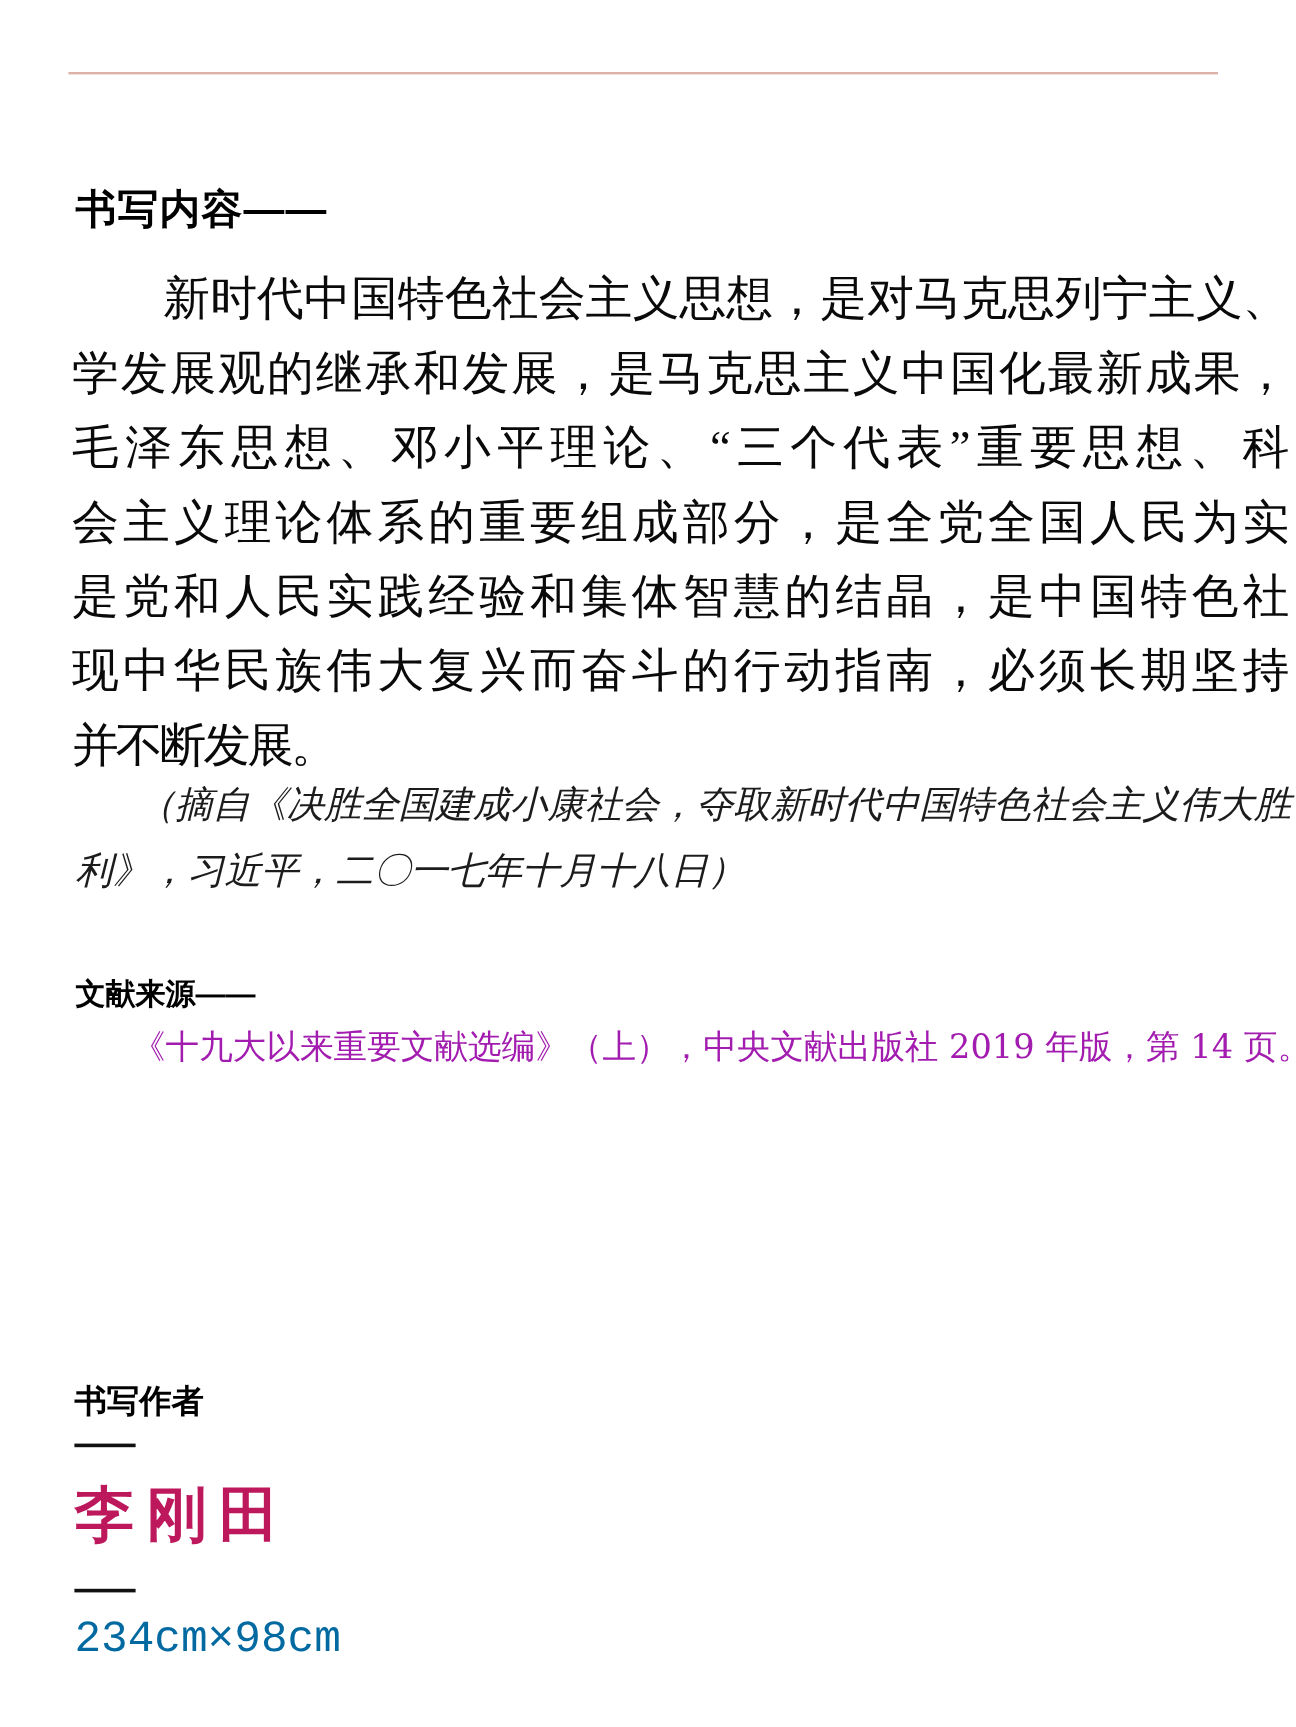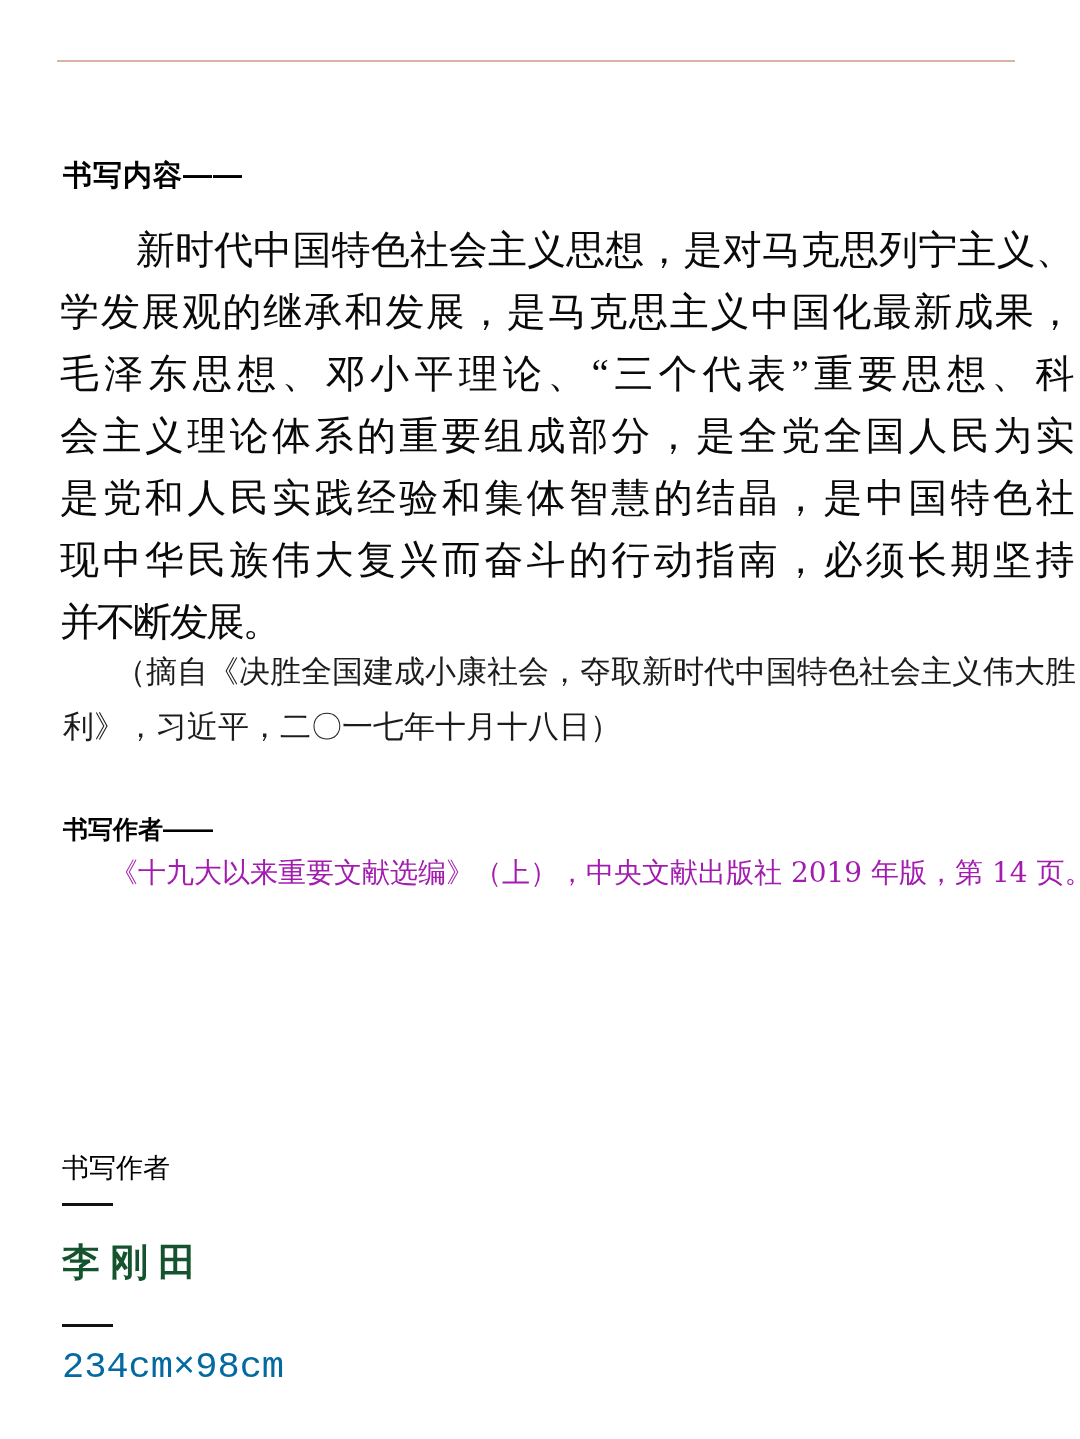--- a/index.html
+++ b/index.html
@@ -18,21 +18,21 @@
     left: 57px; top: 60px;
     width: 958px; height: 2px;
     background: #dcb2a8;
   }
 
   .content-heading {
     position: absolute;
     left: 63px; top: 156px;
     font-family: "Liberation Sans", sans-serif;
     font-weight: 700;
-    font-size: 29px;
+    font-size: 34px;
     line-height: 38px;
     color: #000000;
     letter-spacing: 1px;
     white-space: nowrap;
   }
 
   .paragraph {
     position: absolute;
     left: 60px; top: 219px;
     width: 1012px;
@@ -47,20 +47,21 @@
   .para-line:last-child { text-align: right; text-align-last: left; }
 
   .citation {
     position: absolute;
     left: 63px; top: 644px;
     width: 1000px;
     font-family: "DejaVu Serif", serif;
     font-size: 31px;
     line-height: 55px;
     color: #1c1c1c;
+    font-style: italic;
   }
   .cite-line { white-space: nowrap; }
   .cite-line:first-child { text-indent: 52px; }
 
   .source-heading {
     position: absolute;
     left: 63px; top: 813px;
     font-family: "Liberation Sans", sans-serif;
     font-weight: 700;
     font-size: 25px;
@@ -78,45 +79,45 @@
     line-height: 42px;
     text-indent: 47px;
     color: #a21caf;
     white-space: nowrap;
   }
 
   .author-heading {
     position: absolute;
     left: 62px; top: 1152px;
     font-family: "Liberation Sans", sans-serif;
-    font-weight: 400;
+    font-weight: 700;
     font-size: 27px;
     line-height: 33px;
     color: #000000;
     white-space: nowrap;
   }
 
   .rule {
     position: absolute;
     left: 62px;
     width: 51px; height: 3px;
     background: #111111;
   }
   .rule-top { top: 1203px; }
   .rule-bottom { top: 1324px; }
 
   .author-name {
     position: absolute;
     left: 62px; top: 1232px;
     font-family: "Liberation Serif", serif;
     font-weight: 700;
-    font-size: 38px;
+    font-size: 50px;
     line-height: 60px;
     letter-spacing: 10px;
-    color: #14532d;
+    color: #be185d;
     white-space: nowrap;
   }
 
   .dimensions {
     position: absolute;
     left: 62px; top: 1348px;
     font-family: Liberation Mono, monospace;
     font-size: 37px;
     line-height: 38px;
     color: #0369a1;
@@ -140,21 +141,21 @@
       <div class="para-line">是党和人民实践经验和集体智慧的结晶，是中国特色社</div>
       <div class="para-line">现中华民族伟大复兴而奋斗的行动指南，必须长期坚持</div>
       <div class="para-line">并不断发展。</div>
     </div>
 
   <div class="citation">
       <div class="cite-line">（摘自《决胜全国建成小康社会，夺取新时代中国特色社会主义伟大胜</div>
       <div class="cite-line">利》，习近平，二〇一七年十月十八日）</div>
     </div>
 
-  <div class="source-heading">书写作者——</div>
+  <div class="source-heading">文献来源——</div>
 
   <div class="source-text">《十九大以来重要文献选编》（上），中央文献出版社 2019 年版，第 14 页。</div>
 
   <div class="author-heading">书写作者</div>
 
   <div class="rule rule-top"></div>
 
   <div class="author-name">李刚田</div>
 
   <div class="rule rule-bottom"></div>

